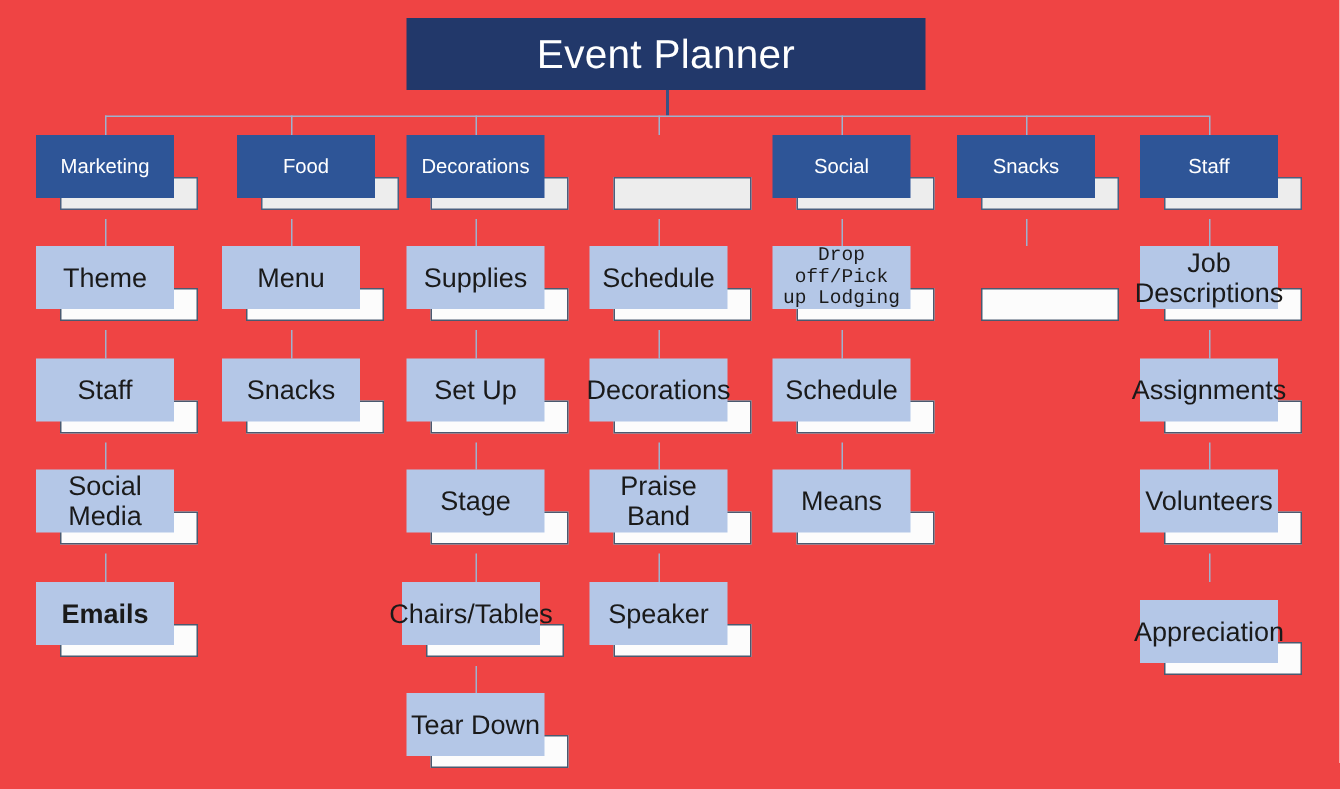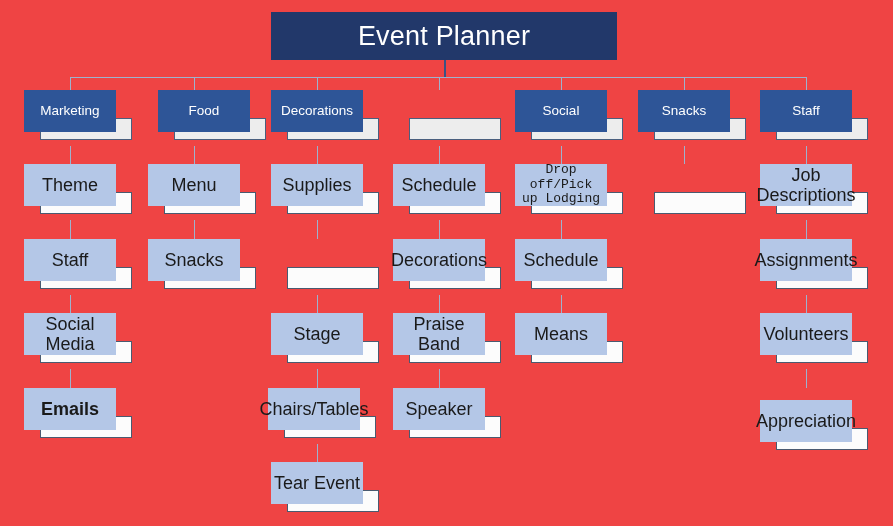--- a/index.html
+++ b/index.html
@@ -177,32 +177,33 @@
       <div class="node lvl1" style="left: 271px; top: 90px; width: 108px; height: 70px;">
         <div class="plate"></div>
         <div class="face">Decorations</div>
       </div>
       <div class="node lvl2" style="left: 271px; top: 164px; width: 108px; height: 70px;">
         <div class="plate"></div>
         <div class="face">Supplies</div>
       </div>
       <div class="node lvl2" style="left: 271px; top: 239px; width: 108px; height: 70px;">
         <div class="plate"></div>
+        <div class="face">Set Up</div>
       </div>
       <div class="node lvl2" style="left: 271px; top: 313px; width: 108px; height: 70px;">
         <div class="plate"></div>
         <div class="face">Stage</div>
       </div>
       <div class="node lvl2" style="left: 268px; top: 388px; width: 108px; height: 70px;">
         <div class="plate"></div>
         <div class="face">Chairs/Tables</div>
       </div>
       <div class="node lvl2" style="left: 271px; top: 462px; width: 108px; height: 70px;">
         <div class="plate"></div>
-        <div class="face">Tear Event</div>
+        <div class="face">Tear Down</div>
       </div>
       <div class="node lvl1" style="left: 393px; top: 90px; width: 108px; height: 70px;">
         <div class="plate"></div>
       </div>
       <div class="node lvl2" style="left: 393px; top: 164px; width: 108px; height: 70px;">
         <div class="plate"></div>
         <div class="face">Schedule</div>
       </div>
       <div class="node lvl2" style="left: 393px; top: 239px; width: 108px; height: 70px;">
         <div class="plate"></div>

